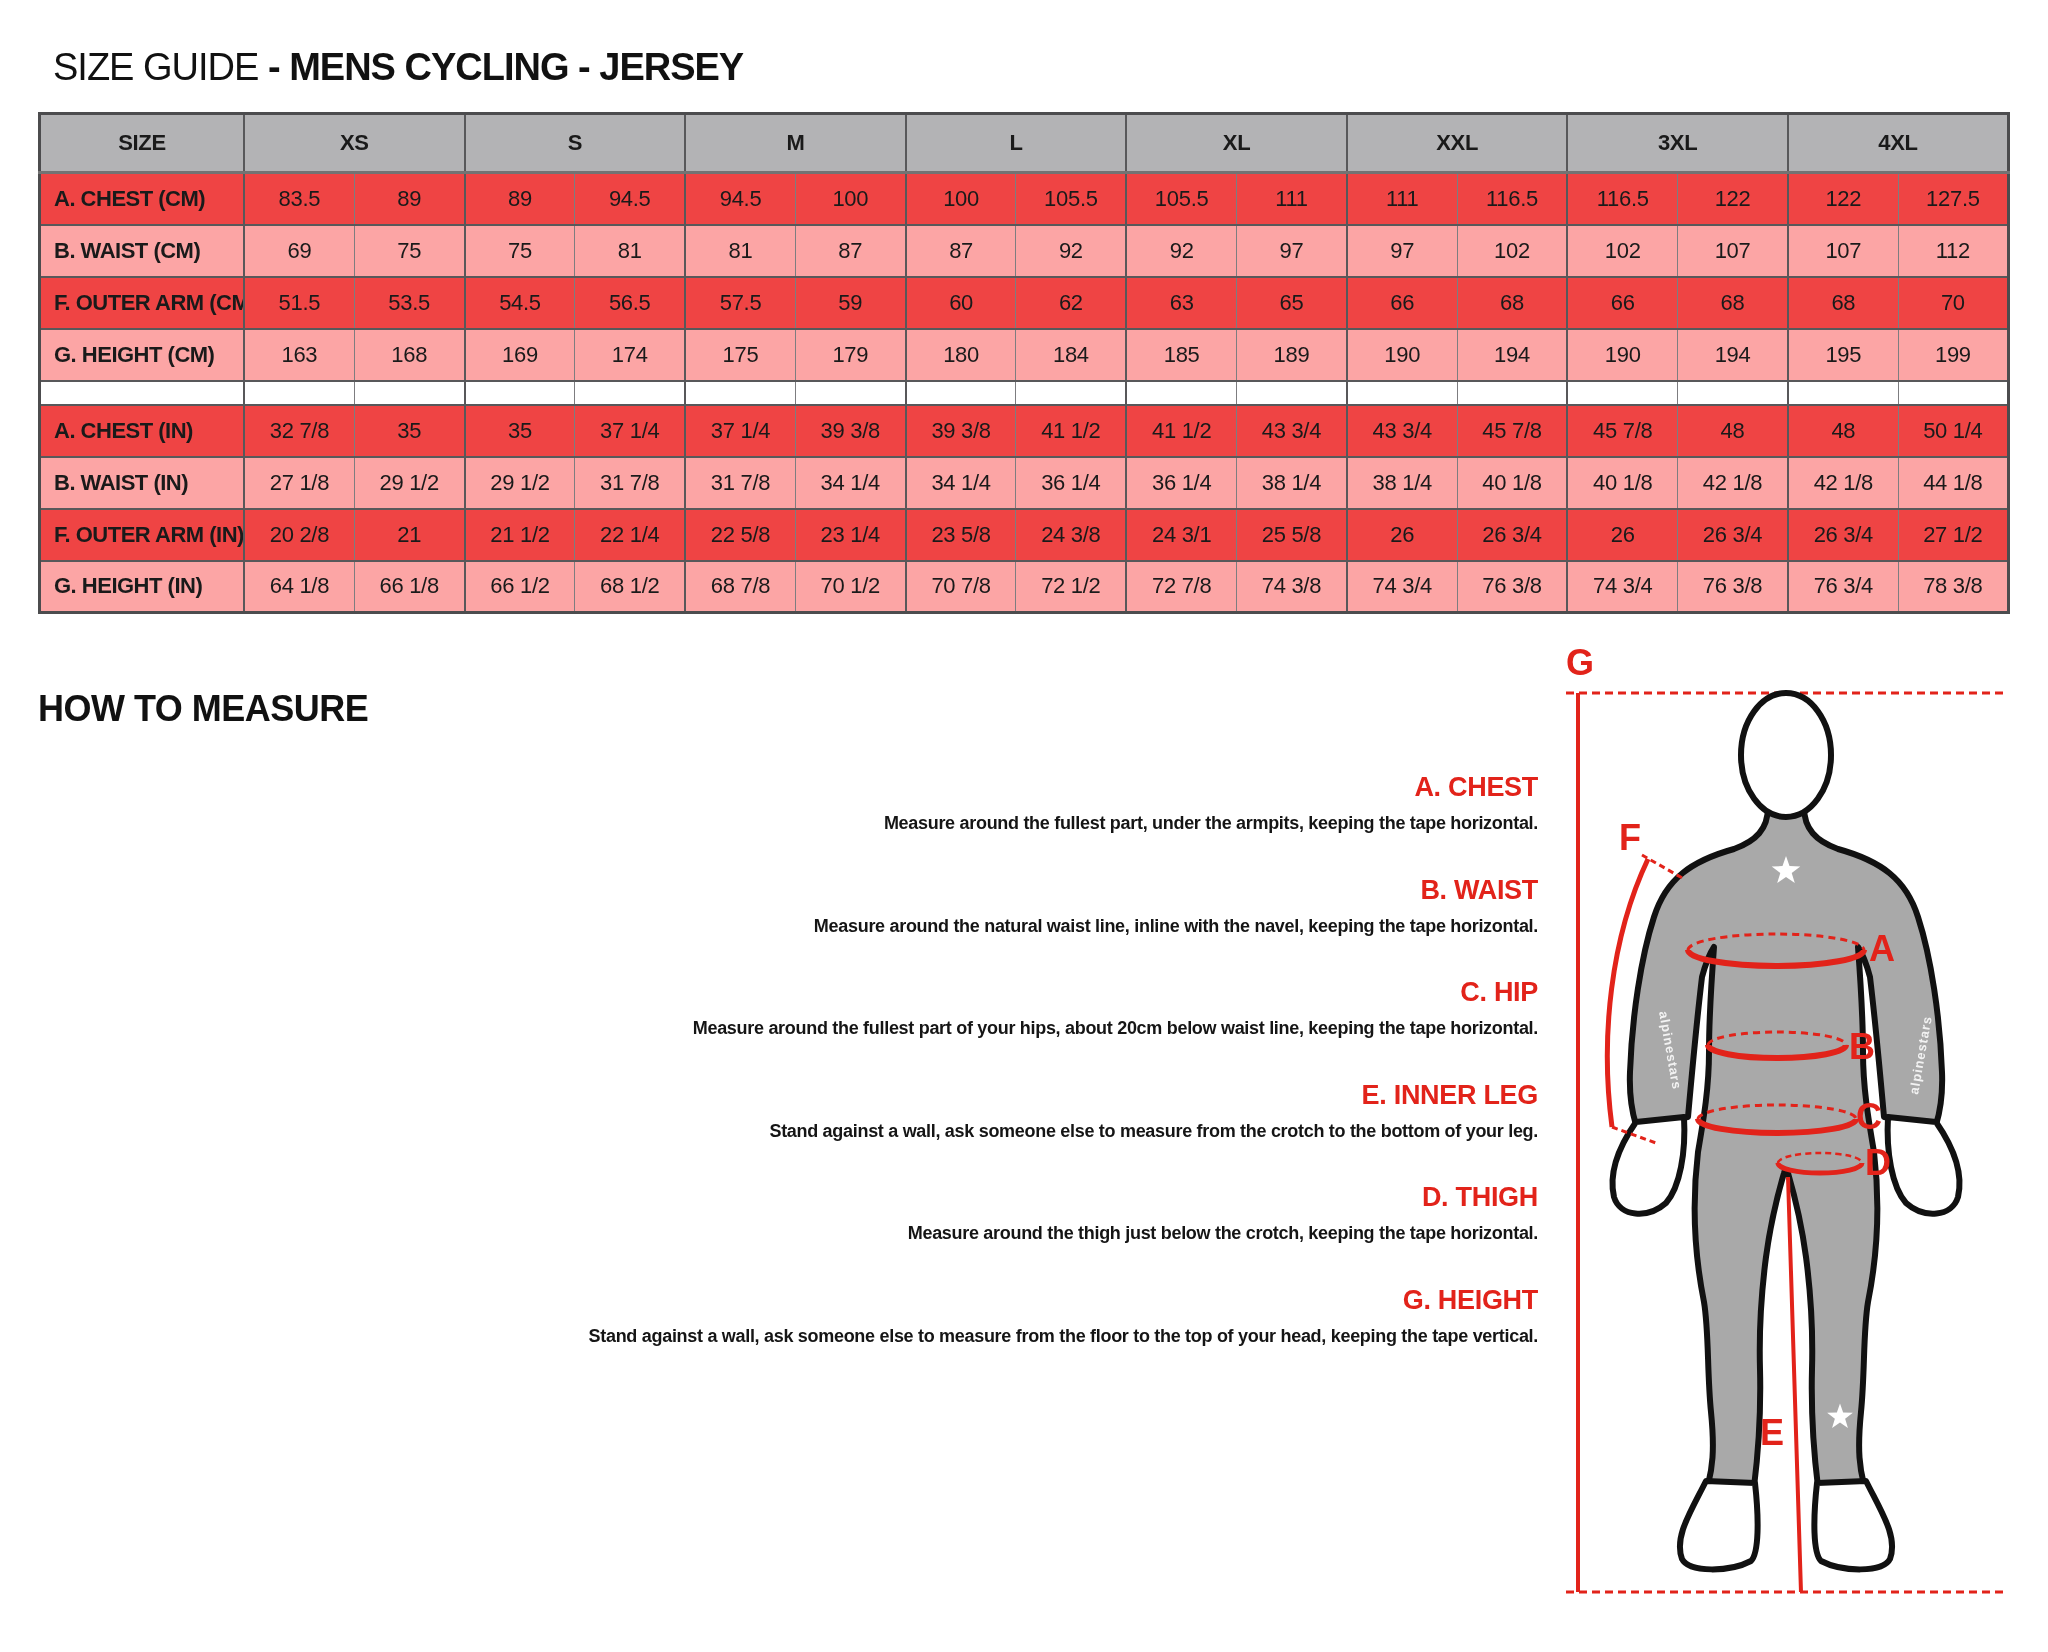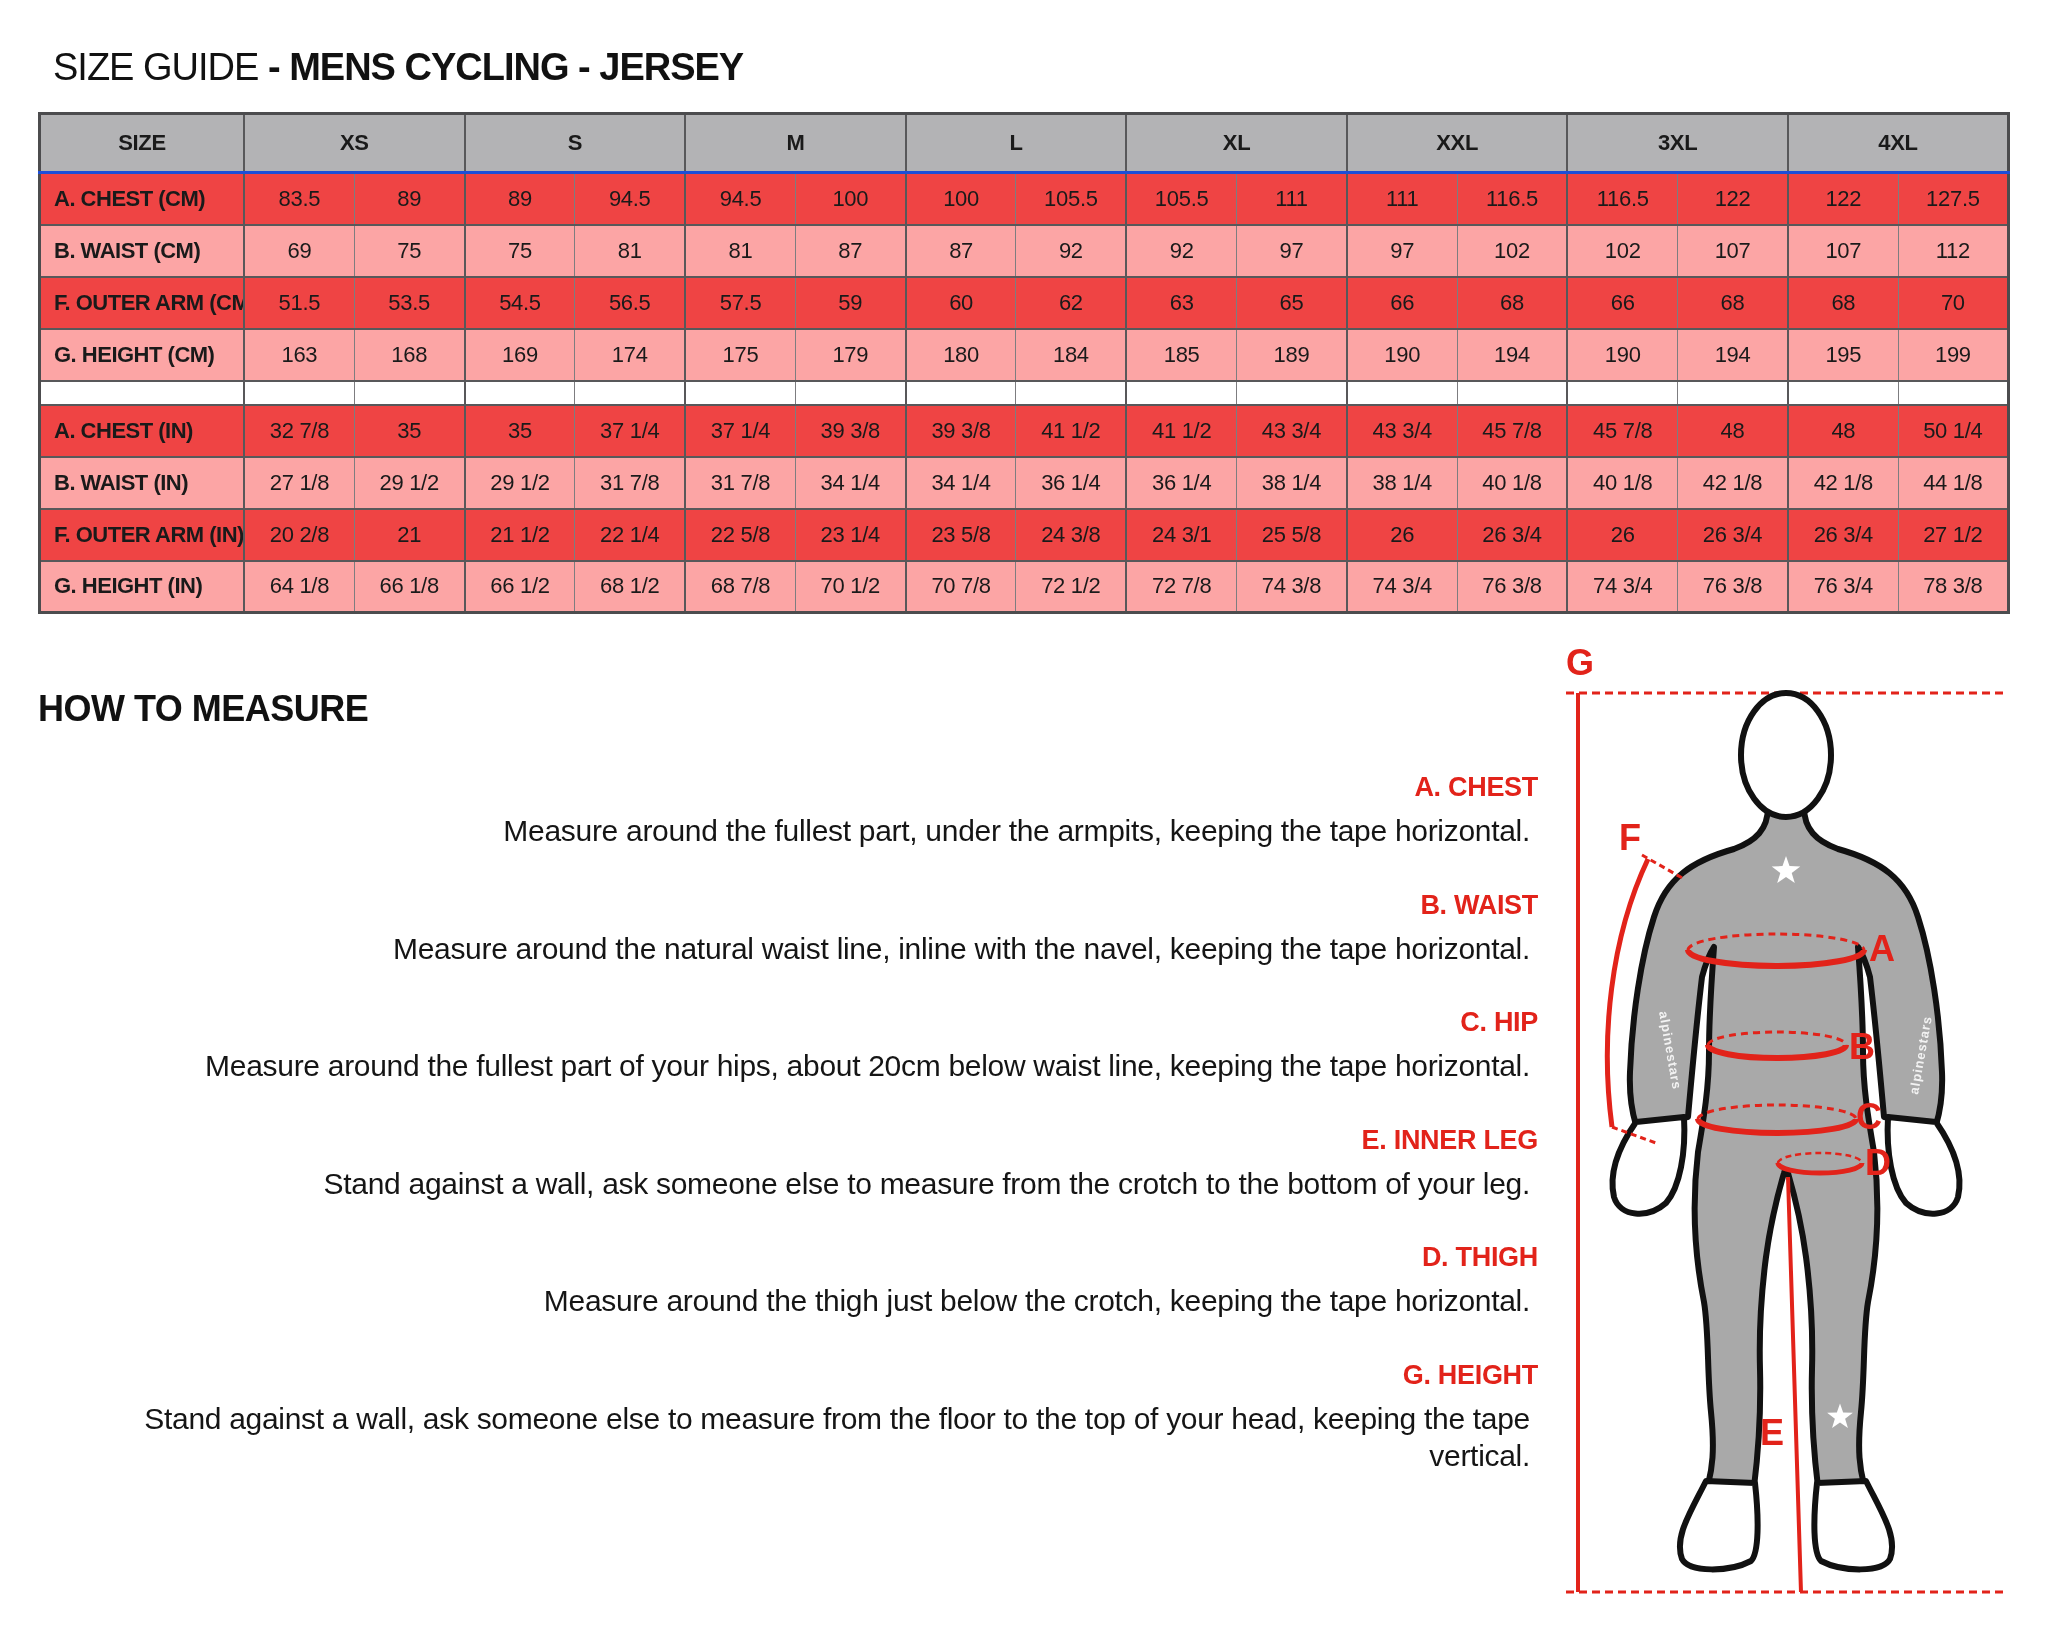--- a/index.html
+++ b/index.html
@@ -24,21 +24,21 @@
   }
   .size-table th,.size-table td{
     border-top:2px solid #58585a;border-bottom:2px solid #58585a;
     border-left:1px solid #7d7d80;border-right:1px solid #7d7d80;
     padding:0;text-align:center;vertical-align:middle;color:#1a1a1a;
     overflow:hidden;white-space:nowrap;
   }
   .size-table .grp{border-left-width:2px;border-left-color:#58585a;}
   .size-table thead th{
     background:#b3b3b5;font-weight:700;height:56px;
-    border-bottom:3px solid #1d4ed8;
+    border-bottom:3px solid #737373;
   }
   .size-table thead .size-col{width:202px;}
   .size-table tbody tr{height:52px;background:#ef4444;}
   .size-table tbody tr.shade{background:#fca5a5;}
   .size-table tbody tr.spacer-row{height:24px;background:#ffffff;}
   .size-table .row-label{
     text-align:left;padding-left:13px;font-weight:700;letter-spacing:-0.5px;
   }
   .size-table td{font-weight:400;}
 
@@ -47,21 +47,21 @@
   .howto h2{
     margin:4px 0 42px 0;font-size:36px;font-weight:700;color:#111;
     letter-spacing:-0.5px;
   }
   .measure-section{margin:0 0 40px 0;text-align:right;}
   .measure-section h3{
     margin:0 0 9px 0;font-size:27px;font-weight:700;color:#e2231a;
     letter-spacing:-0.3px;
   }
   .measure-section p{
-    margin:8px;font-size:30px;font-weight:400;color:#151515;
+    margin:0;font-size:18px;font-weight:700;color:#151515;
     letter-spacing:-0.3px;line-height:1.25;
   }
 
   
   .diagram{position:absolute;left:1556px;top:614px;width:486px;height:1022px;}
   .diagram svg{display:block;width:100%;height:100%;}
   .diagram text.meas-label{
     font-family:"Liberation Sans", sans-serif;font-size:36px;font-weight:700;
     fill:#e2231a;
   }

